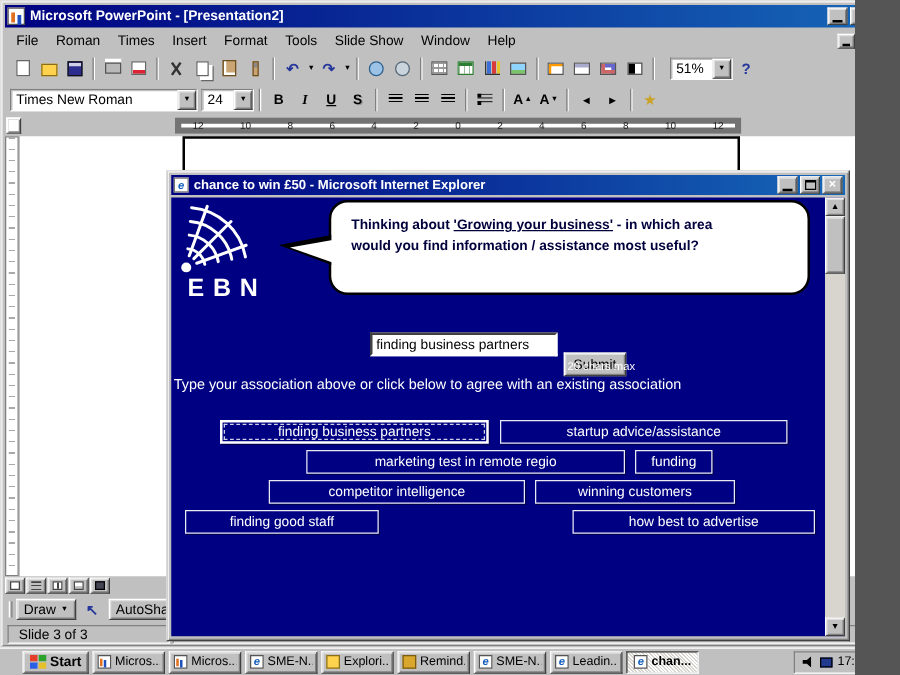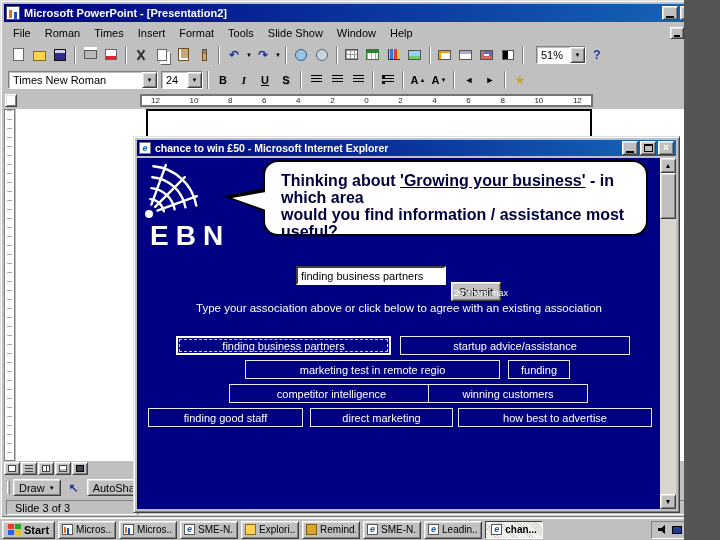--- a/index.html
+++ b/index.html
@@ -61,21 +61,21 @@
   #btn-italic{font-style:italic;font-weight:bold;color:#000;font-family:"Liberation Serif",serif}
   #btn-underline{text-decoration:underline;font-weight:bold;color:#000}
   #btn-shadow{font-weight:bold;color:#000;text-shadow:1px 1px 0 #999}
   .i-al{width:11px;height:9px;background:repeating-linear-gradient(180deg,#000 0 1px,transparent 1px 3px)}
   .i-bul{width:12px;height:9px;background:repeating-linear-gradient(180deg,#000 0 1px,transparent 1px 3px);border-left:3px dotted #000;padding-left:2px}
   .Af{font-size:11px;font-weight:bold;color:#000}
   .Aarr{font-size:6px;color:#000;margin-left:1px}
   .arrow-ch{font-size:9px;color:#000}
   .star{color:#c9a227;font-size:12px}
   #tabsel{position:absolute;left:4px;top:93px;width:12px;height:13px;background:#fff}
-  #ruler-h{position:absolute;left:139px;top:93px;width:453px;height:13px;background:#fff;border:2px solid #737373;display:flex;justify-content:space-between;align-items:center;padding:0 9px;font-size:8px;color:#222}
+  #ruler-h{position:absolute;left:139px;top:93px;width:453px;height:13px;background:#fff;border:5px solid #737373;display:flex;justify-content:space-between;align-items:center;padding:0 9px;font-size:8px;color:#222}
   #ruler-v{position:absolute;left:3px;top:108px;width:11px;height:352px;background:#fff;border:1px solid #808080;background-image:repeating-linear-gradient(180deg,#aaa 0 1px,transparent 1px 9px);background-size:5px 100%;background-position:center;background-repeat:no-repeat}
   #workspace{position:absolute;left:15px;top:108px;width:688px;height:352px;background:#fff}
   #ph{position:absolute;left:130px;top:0;width:446px;height:62px;border:2px solid #000;background:#fff}
   #vscroll{position:absolute;left:703px;top:93px;width:15px;height:367px;background:#d8d4ce;display:flex;flex-direction:column}
   .sb{width:15px;height:15px;font-size:7px;flex:none;color:#000}
   #vthumb{height:44px;flex:none}
   .spacer{flex:1}
   #viewbtns{position:absolute;left:3px;top:461px;display:flex;gap:1px}
   .vb{width:16px;height:13px}
   .vb i{display:block;width:8px;height:7px}
@@ -90,45 +90,45 @@
   #statusbar{position:absolute;left:3px;top:498px;right:3px;height:17px;display:flex;align-items:center;gap:2px;padding:0 2px}
   .spanel{height:15px;line-height:14px;padding:0 8px;border:1px solid;border-color:#808080 #fff #fff #808080;background:#c0c0c0;white-space:nowrap}
   #sp1{width:130px}
   #sp2{flex:1}
   
   #ie{position:absolute;left:133px;top:136px;width:547px;height:377px;z-index:20}
   #ie-title{position:absolute;left:3px;top:3px;right:3px;height:16px;background:linear-gradient(90deg,#000080,#1668b8);display:flex;align-items:center;gap:4px;padding:0 2px;color:#fff;font-weight:bold;font-size:10.5px}
   .ieico{width:12px;height:12px;background:#fff;border:1px solid #777;font-size:9px;font-weight:bold;font-style:italic;color:#1560bd;display:flex;align-items:center;justify-content:center;flex:none}
   #ie-content{position:absolute;left:3px;top:21px;right:3px;bottom:3px;background:#000082;overflow:hidden}
   #logoblk{position:absolute;left:0;top:0;width:122px;height:96px}
-  #logotext{position:absolute;left:13px;top:62px;color:#fff;font-size:28px;font-weight:bold;letter-spacing:7px}
-  #bubble{position:absolute;left:126px;top:2px;width:385px;height:76px;background:#fff;border:2px solid #000;border-radius:15px;padding:10px 8px 0 16px;color:#00003c;font-weight:bold;font-size:16px;line-height:17px}
+  #logotext{position:absolute;left:13px;top:62px;color:#fff;font-size:20px;font-weight:bold;letter-spacing:7px}
+  #bubble{position:absolute;left:126px;top:2px;width:385px;height:76px;background:#fff;border:2px solid #000;border-radius:15px;padding:10px 8px 0 16px;color:#00003c;font-weight:bold;font-size:11px;line-height:17px}
   .u{text-decoration:underline}
   .tailB{position:absolute;left:86px;top:30px;width:0;height:0;border-style:solid;border-width:8px 42px 16px 0;border-color:transparent #000 transparent transparent}
   .tailW{position:absolute;left:95px;top:34px;width:0;height:0;border-style:solid;border-width:6px 34px 12px 0;border-color:transparent #fff transparent transparent}
   #assoc-input{position:absolute;left:159px;top:108px;width:150px;height:19px;border:2px solid;border-color:#404040 #fff #fff #404040;padding:0 3px;font:11px "Liberation Sans",sans-serif;background:#fff}
   #submit{position:absolute;left:314px;top:124px;width:50px;height:19px;font-size:11px}
   #hint{position:absolute;left:294px;top:130px;width:100px;text-align:center;color:#fff;font-size:9px}
-  #instruction{position:absolute;left:2px;top:144px;width:520px;text-align:center;color:#fff;font-size:11.5px}
+  #instruction{position:absolute;left:2px;top:144px;width:520px;color:#fff;font-size:11.5px}
   .opt{position:absolute;height:19px;background:#000082;border:1px solid #e9e9f2;box-shadow:1px 1px 0 #000050;color:#fff;font-size:11px;display:flex;align-items:center;justify-content:center;white-space:nowrap;overflow:hidden}
   .opt.sel{border:2px solid #fff;outline:1px dashed #cfcfe8;outline-offset:-4px}
   .o1{left:39px;top:178px;width:215px}
   .o2{left:263px;top:178px;width:230px}
   .o3{left:108px;top:202px;width:255px}
   .o4{left:371px;top:202px;width:62px}
-  .o5{left:92px;top:226px;width:205px}
+  .o5{left:78px;top:226px;width:205px}
   .o6{left:291px;top:226px;width:160px}
   .o7{left:11px;top:250px;width:155px}
   .o8{left:173px;top:250px;width:143px}
   .o9{left:321px;top:250px;width:194px}
   #ie-scroll{position:absolute;right:0;top:0;width:16px;height:100%;background:#d8d4ce;display:flex;flex-direction:column}
   .sb16{width:16px;height:15px;font-size:7px;flex:none}
   #ie-thumb{height:46px;flex:none}
   
-  #taskbar{position:absolute;left:0;top:518px;width:720px;height:22px;background:#c0c0c0;border-top:1px solid #fff;box-shadow:0 -1px 0 #dfdfdf;display:flex;align-items:center;gap:3px;padding:0 2px;z-index:30}
+  #taskbar{position:absolute;left:0;top:518px;width:720px;height:22px;background:#c0c0c0;border-top:1px solid #fff;box-shadow:0 -1px 0 #dfdfdf;display:flex;align-items:center;gap:3px;padding:0 18px;z-index:30}
   #startbtn{height:18px;padding:0 5px;gap:3px;font-weight:bold;flex:none}
   .flag{width:13px;height:12px;display:grid;grid-template-columns:6px 6px;grid-template-rows:5px 5px;gap:1px}
   .flag i{display:block}
   .flag i:nth-child(1){background:#e43e2b}
   .flag i:nth-child(2){background:#2ba32b}
   .flag i:nth-child(3){background:#2b5fe4}
   .flag i:nth-child(4){background:#e4c02b}
   .task{height:18px;flex:1;max-width:58px;display:flex;align-items:center;gap:3px;padding:0 3px;overflow:hidden}
   .tlabel{font-size:10px;white-space:nowrap;overflow:hidden}
   .task.pressed .tlabel{font-weight:bold}
@@ -417,21 +417,20 @@
       <div id="hint">20 chars max</div>
       <div id="instruction">Type your association above or click below to agree with an existing association</div>
 
       <span class="opt o1 sel">finding business partners</span>
       <span class="opt o2">startup advice/assistance</span>
       <span class="opt o3">marketing test in remote regio</span>
       <span class="opt o4">funding</span>
       <span class="opt o5">competitor intelligence</span>
       <span class="opt o6">winning customers</span>
       <span class="opt o7">finding good staff</span>
-      <span class="opt o8">direct marketing</span>
       <span class="opt o9">how best to advertise</span>
 
       <div id="ie-scroll">
         <span class="sb16 btn">▲</span>
         <span id="ie-thumb" class="btn"></span>
         <span class="spacer"></span>
         <span class="sb16 btn">▼</span>
       </div>
     </div>
   </div>

